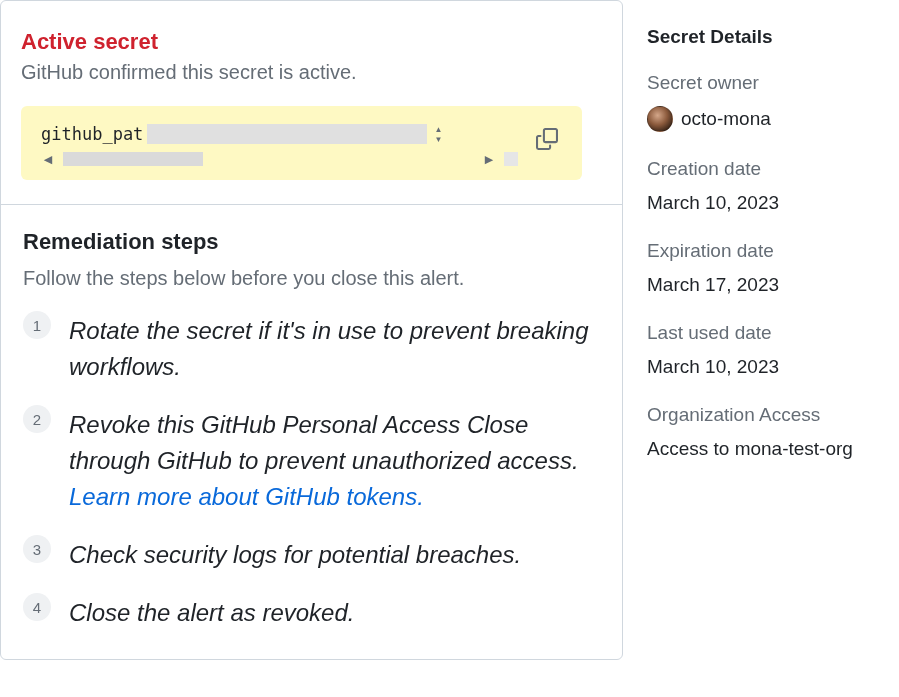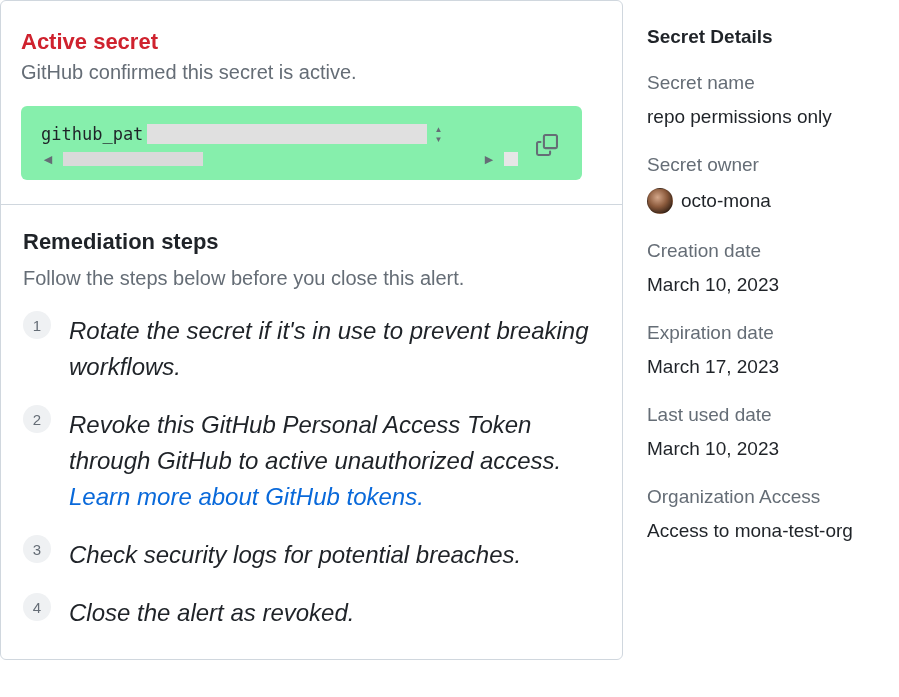--- a/index.html
+++ b/index.html
@@ -30,26 +30,25 @@
       font-weight: 600;
       color: #cf222e;
       margin-bottom: 6px;
     }
     .alert-subtitle {
       font-size: 20px;
       color: #656d76;
       margin-bottom: 22px;
     }
     .secret-block {
-      background: #86efac;
+      background: #fef9c3;
       border-radius: 6px;
       padding: 18px 20px 14px 20px;
       position: relative;
       display: flex;
-      align-items: center;
       gap: 14px;
     }
     .secret-content {
       flex: 1;
       position: relative;
     }
     .secret-row {
       display: flex;
       align-items: center;
       margin-bottom: 8px;
@@ -244,42 +243,38 @@
     <div class="remediation-title">Remediation steps</div>
     <div class="remediation-desc">Follow the steps below before you close this alert.</div>
     <ol class="step-list">
       <li class="step-item">
         <span class="step-number">1</span>
         <span class="step-text">Rotate the secret if it's in use to prevent breaking workflows.</span>
       </li>
       <li class="step-item">
         <span class="step-number">2</span>
         <span class="step-text">
-          <span>Revoke this GitHub Personal Access Token through GitHub to active unauthorized access. </span><a class="step-link">Learn more about GitHub tokens.</a>
+          <span>Revoke this GitHub Personal Access Close through GitHub to prevent unauthorized access. </span><a class="step-link">Learn more about GitHub tokens.</a>
         </span>
       </li>
       <li class="step-item">
         <span class="step-number">3</span>
         <span class="step-text">Check security logs for potential breaches.</span>
       </li>
       <li class="step-item">
         <span class="step-number">4</span>
         <span class="step-text">Close the alert as revoked.</span>
       </li>
     </ol>
   </div>
 </div>
 
 <div class="sidebar">
   <div class="sidebar-title">Secret Details</div>
 
-  <div class="detail-group">
-    <div class="detail-label">Secret name</div>
-    <div class="detail-value">repo permissions only</div>
-  </div>
 
   <div class="detail-group">
     <div class="detail-label">Secret owner</div>
     <div class="detail-value owner-row">
       <span class="avatar"></span>
       <span>octo-mona</span>
     </div>
   </div>
 
   <div class="detail-group">

